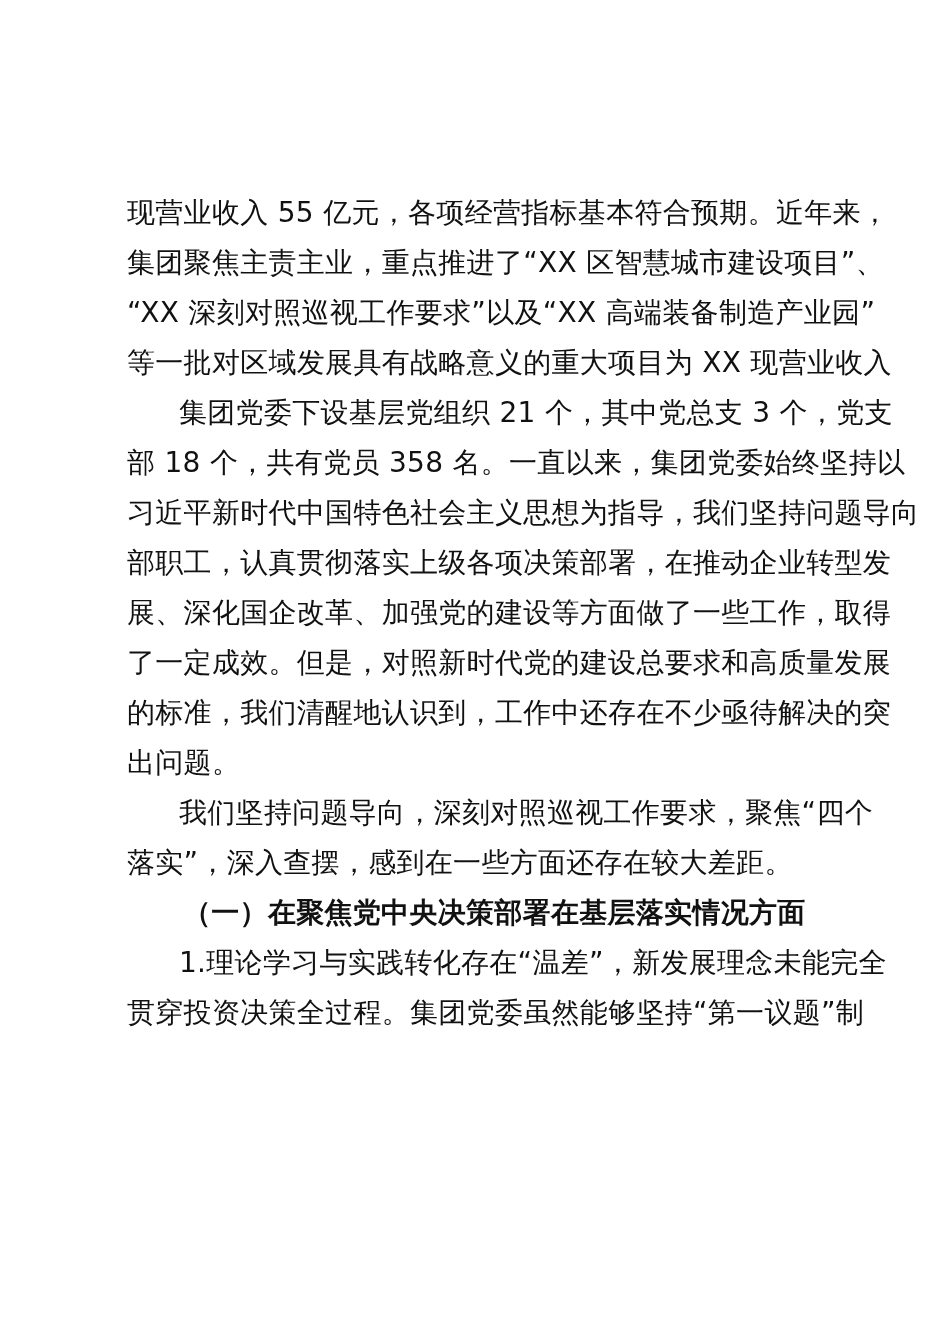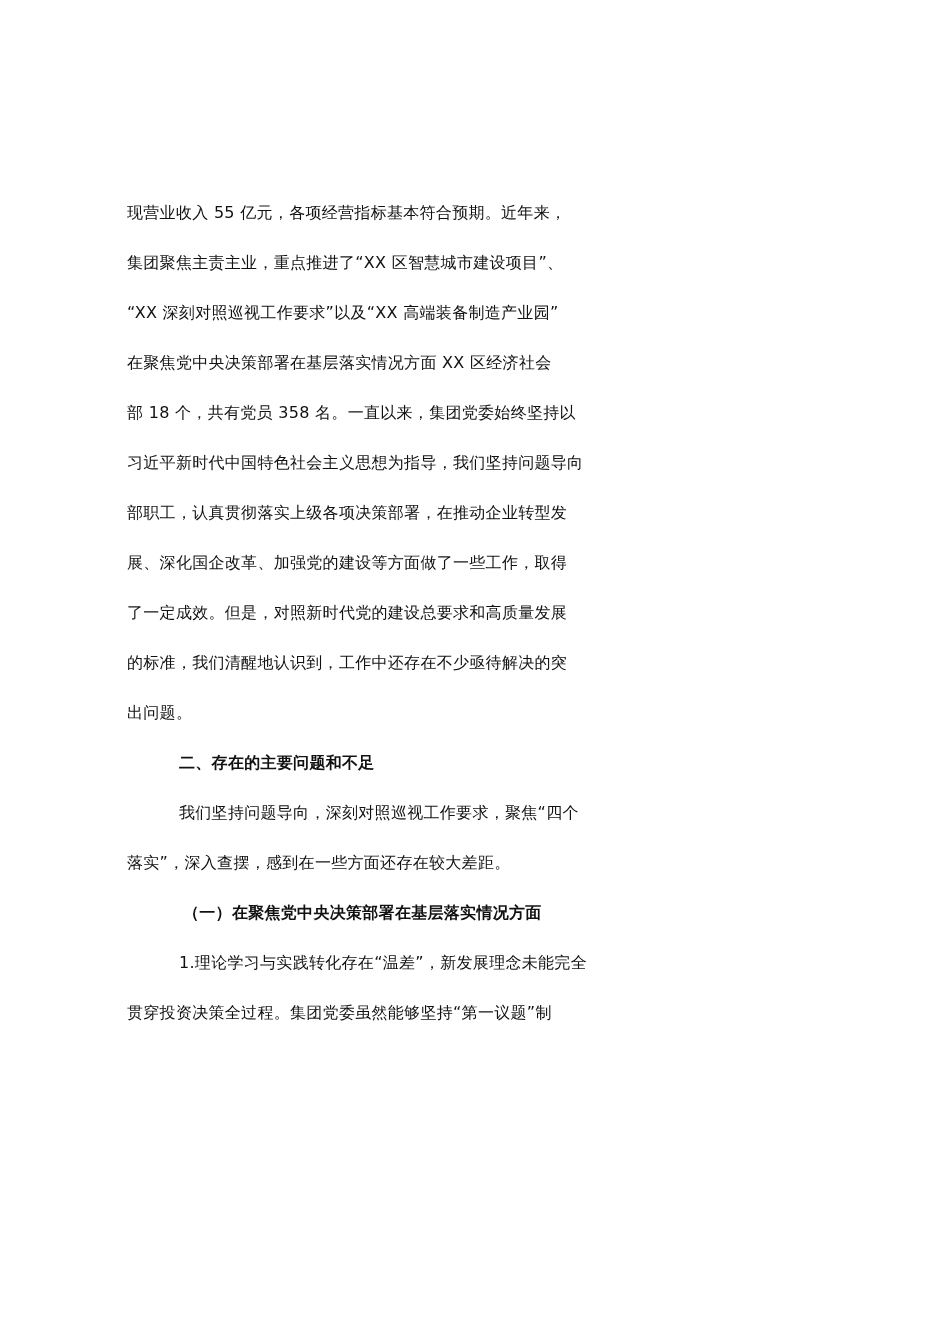--- a/index.html
+++ b/index.html
@@ -17,53 +17,51 @@
     }
     .page {
       position: absolute;
       left: 127px;
       top: 188px;
       width: 700px;
     }
     .line {
       height: 50px;
       line-height: 50px;
-      font-size: 16px;
+      font-size: 28px;
       white-space: nowrap;
       letter-spacing: 0.3px;
     }
     .indent { padding-left: 52px; }
     .indent-sub { padding-left: 56px; font-weight: bold; }
     .heading { font-weight: bold; }
   </style>
 </head>
 <body>
 
 <div class="page">
 
   <div>
     <div class="line">现营业收入 55 亿元，各项经营指标基本符合预期。近年来，</div>
     <div class="line">集团聚焦主责主业，重点推进了“XX 区智慧城市建设项目”、</div>
     <div class="line">“XX 深刻对照巡视工作要求”以及“XX 高端装备制造产业园”</div>
-    <div class="line">在聚焦党中央决策部署在基层落实情况方面 XX 区经济社会</div>
+    <div class="line">等一批对区域发展具有战略意义的重大项目为 XX 现营业收入</div>
   </div>
 
   <div>
+    <div class="line indent">集团党委下设基层党组织 21 个，其中党总支 3 个，党支</div>
     <div class="line">部 18 个，共有党员 358 名。一直以来，集团党委始终坚持以</div>
     <div class="line">习近平新时代中国特色社会主义思想为指导，我们坚持问题导向</div>
     <div class="line">部职工，认真贯彻落实上级各项决策部署，在推动企业转型发</div>
     <div class="line">展、深化国企改革、加强党的建设等方面做了一些工作，取得</div>
     <div class="line">了一定成效。但是，对照新时代党的建设总要求和高质量发展</div>
     <div class="line">的标准，我们清醒地认识到，工作中还存在不少亟待解决的突</div>
     <div class="line">出问题。</div>
   </div>
 
-  <div>
-    <div class="line indent heading">二、存在的主要问题和不足</div>
-  </div>
 
   <div>
     <div class="line indent">我们坚持问题导向，深刻对照巡视工作要求，聚焦“四个</div>
     <div class="line">落实”，深入查摆，感到在一些方面还存在较大差距。</div>
   </div>
 
   <div>
     <div class="line indent-sub">（一）在聚焦党中央决策部署在基层落实情况方面</div>
   </div>
 

